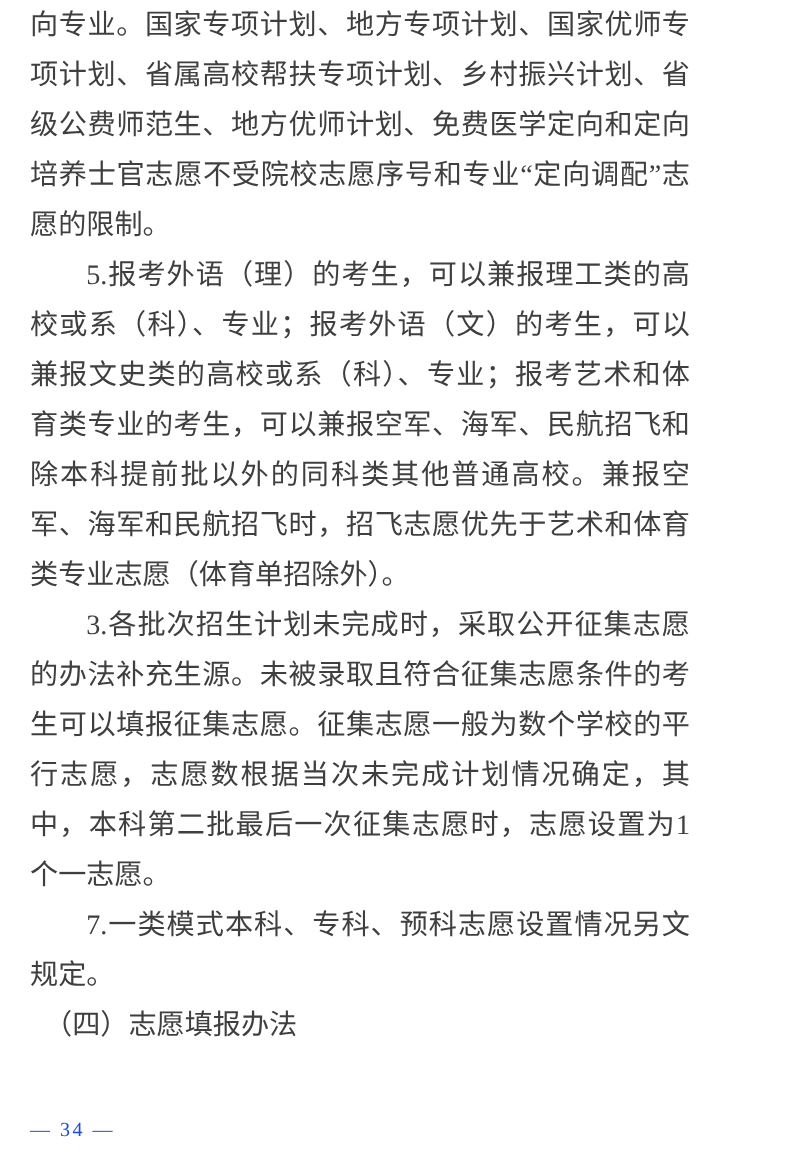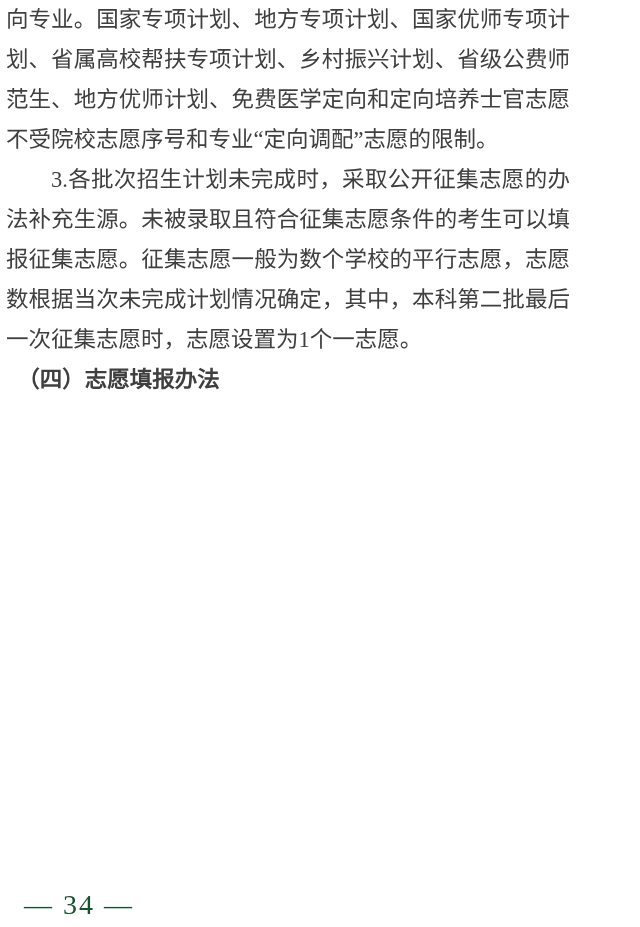--- a/index.html
+++ b/index.html
@@ -13,55 +13,57 @@
     overflow: hidden;
     font-family: "Liberation Serif", "DejaVu Serif", serif;
     color: #3f3f3f;
   }
   .doc-page {
     position: relative;
     width: 576px;
     height: 927px;
     background: #ffffff;
     box-sizing: border-box;
-    padding: 0 6px;
+    padding: 0 24px;
   }
   .para {
     margin: 0;
     font-size: 22.5px;
     line-height: 40px;
     text-align: justify;
     text-justify: inter-character;
     text-indent: 2em;
   }
   .para.no-indent {
     text-indent: 0;
   }
   .para.heading {
-    font-weight: bold;
+    font-weight: normal;
     text-indent: 0.5em;
     text-align: left;
   }
   .page-footer {
     position: absolute;
     left: 24px;
     bottom: 10px;
-    font-size: 28px;
+    font-size: 16px;
     line-height: 24px;
-    color: #14532d;
+    color: #1d4ed8;
     letter-spacing: 2px;
   }
 </style>
 </head>
 <body>
 
 <div class="doc-page">
   <p class="para no-indent">向专业。国家专项计划、地方专项计划、国家优师专项计划、省属高校帮扶专项计划、乡村振兴计划、省级公费师范生、地方优师计划、免费医学定向和定向培养士官志愿不受院校志愿序号和专业“定向调配”志愿的限制。</p>
 
+  <p class="para">5.报考外语（理）的考生，可以兼报理工类的高校或系（科）、专业；报考外语（文）的考生，可以兼报文史类的高校或系（科）、专业；报考艺术和体育类专业的考生，可以兼报空军、海军、民航招飞和除本科提前批以外的同科类其他普通高校。兼报空军、海军和民航招飞时，招飞志愿优先于艺术和体育类专业志愿（体育单招除外）。</p>
 
   <p class="para">3.各批次招生计划未完成时，采取公开征集志愿的办法补充生源。未被录取且符合征集志愿条件的考生可以填报征集志愿。征集志愿一般为数个学校的平行志愿，志愿数根据当次未完成计划情况确定，其中，本科第二批最后一次征集志愿时，志愿设置为1个一志愿。</p>
 
+  <p class="para">7.一类模式本科、专科、预科志愿设置情况另文规定。</p>
 
   <p class="para heading">（四）志愿填报办法</p>
 
 
   <div class="page-footer">— 34 —</div>
 </div>
 
 </body></html>

